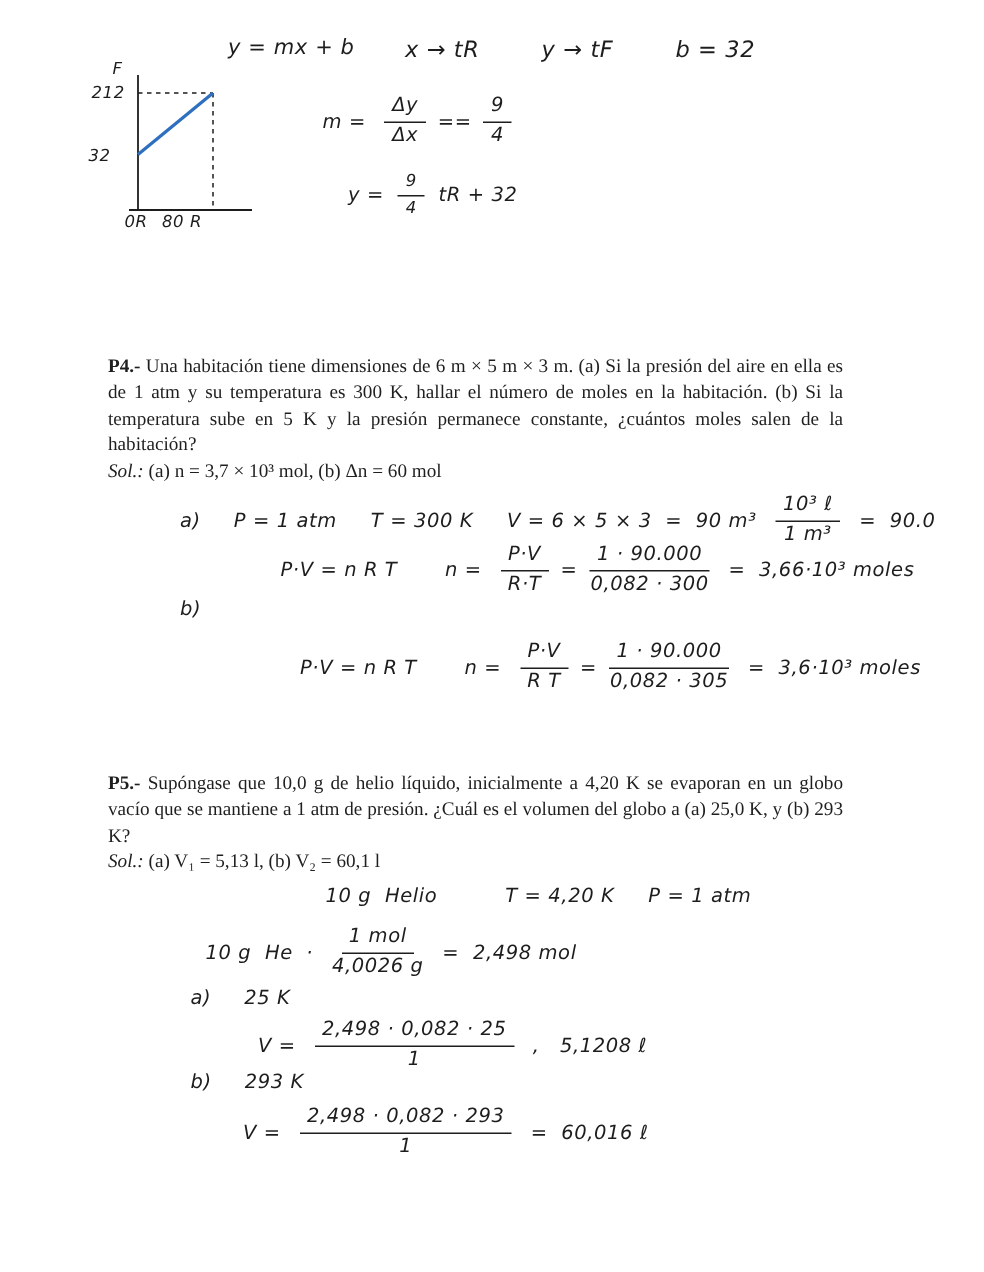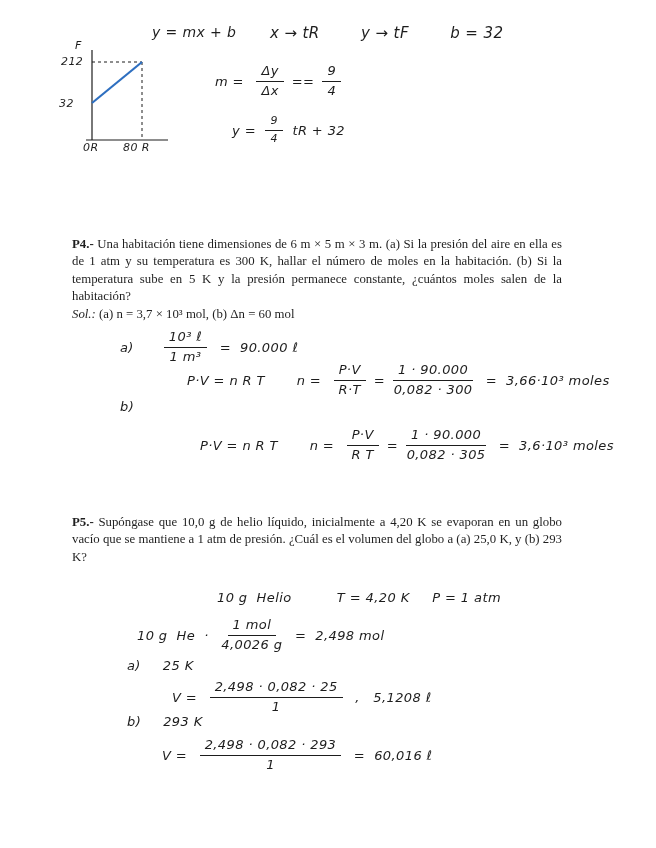--- a/index.html
+++ b/index.html
@@ -52,21 +52,21 @@
     <line x1="32" y1="12" x2="32" y2="102" stroke="#1d1d1d" stroke-width="1.2"></line>
     <line x1="26" y1="102" x2="108" y2="102" stroke="#1d1d1d" stroke-width="1.2"></line>
     <line x1="32" y1="24" x2="82" y2="24" stroke="#1d1d1d" stroke-width="1" stroke-dasharray="3,3"></line>
     <line x1="82" y1="24" x2="82" y2="102" stroke="#1d1d1d" stroke-width="1" stroke-dasharray="3,3"></line>
     <line x1="32" y1="65" x2="82" y2="24" stroke="#2e6fc0" stroke-width="2.2"></line>
   </svg>
   <span class="graph-label hw" style="left:43px; top:39px;">F</span>
   <span class="graph-label hw" style="left:29px; top:55px;">212</span>
   <span class="graph-label hw" style="left:27px; top:97px;">32</span>
   <span class="graph-label hw" style="left:51px; top:141px;">0R</span>
-  <span class="graph-label hw" style="left:91px; top:141px;">80 R</span>
+  <span class="graph-label hw" style="left:76px; top:141px;">80 R</span>
 
   <div class="line hw" style="left:183px; top:64px;">
     <span>m = </span>
     <span class="frac">
       <span class="num">Δy</span>
       <span class="den">Δx</span>
     </span>
     <span>=</span>
     <span>=</span>
     <span class="frac">
@@ -84,20 +84,21 @@
     <span> tR + 32</span>
   </div>
 
   <div class="prob-block" style="top:236px;">
     <p><strong>P4.-</strong><span> Una habitación tiene dimensiones de 6 m × 5 m × 3 m. (a) Si la presión del aire en ella es de 1 atm y su temperatura es 300 K, hallar el número de moles en la habitación. (b) Si la temperatura sube en 5 K y la presión permanece constante, ¿cuántos moles salen de la habitación?</span></p>
     <p class="sol-line"><em>Sol.:</em><span> (a) n = 3,7 × 10³ mol, (b) Δn = 60 mol</span></p>
   </div>
 
   <div class="line hw" style="left:88px; top:330px;">
     <span class="lbl">a)</span>
+    <span>P = 1 atm     T = 300 K     V = 6 × 5 × 3  =  90 m³ </span>
     <span class="frac">
       <span class="num">10³ ℓ</span>
       <span class="den">1 m³</span>
     </span>
     <span> =  90.000 ℓ</span>
   </div>
 
   <div class="line hw" style="left:155px; top:363px;">
     <span>P·V = n R T       n = </span>
     <span class="frac">
@@ -126,20 +127,21 @@
     <span class="frac">
       <span class="num">1 · 90.000</span>
       <span class="den">0,082 · 305</span>
     </span>
     <span> =  3,6·10³ moles</span>
   </div>
 
 
   <div class="prob-block" style="top:514px;">
     <p><strong>P5.-</strong><span> Supóngase que 10,0 g de helio líquido, inicialmente a 4,20 K se evaporan en un globo vacío que se mantiene a 1 atm de presión. ¿Cuál es el volumen del globo a (a) 25,0 K, y (b) 293 K?</span></p>
+    <p class="sol-line"><em>Sol.:</em><span> (a) V₁ = 5,13 l, (b) V₂ = 60,1 l</span></p>
   </div>
 
   <div class="line hw" style="left:185px; top:590px;">
     <span>10 g  Helio          T = 4,20 K     P = 1 atm</span>
   </div>
 
   <div class="line hw" style="left:105px; top:618px;">
     <span>10 g  He  · </span>
     <span class="frac">
       <span class="num">1 mol</span>

